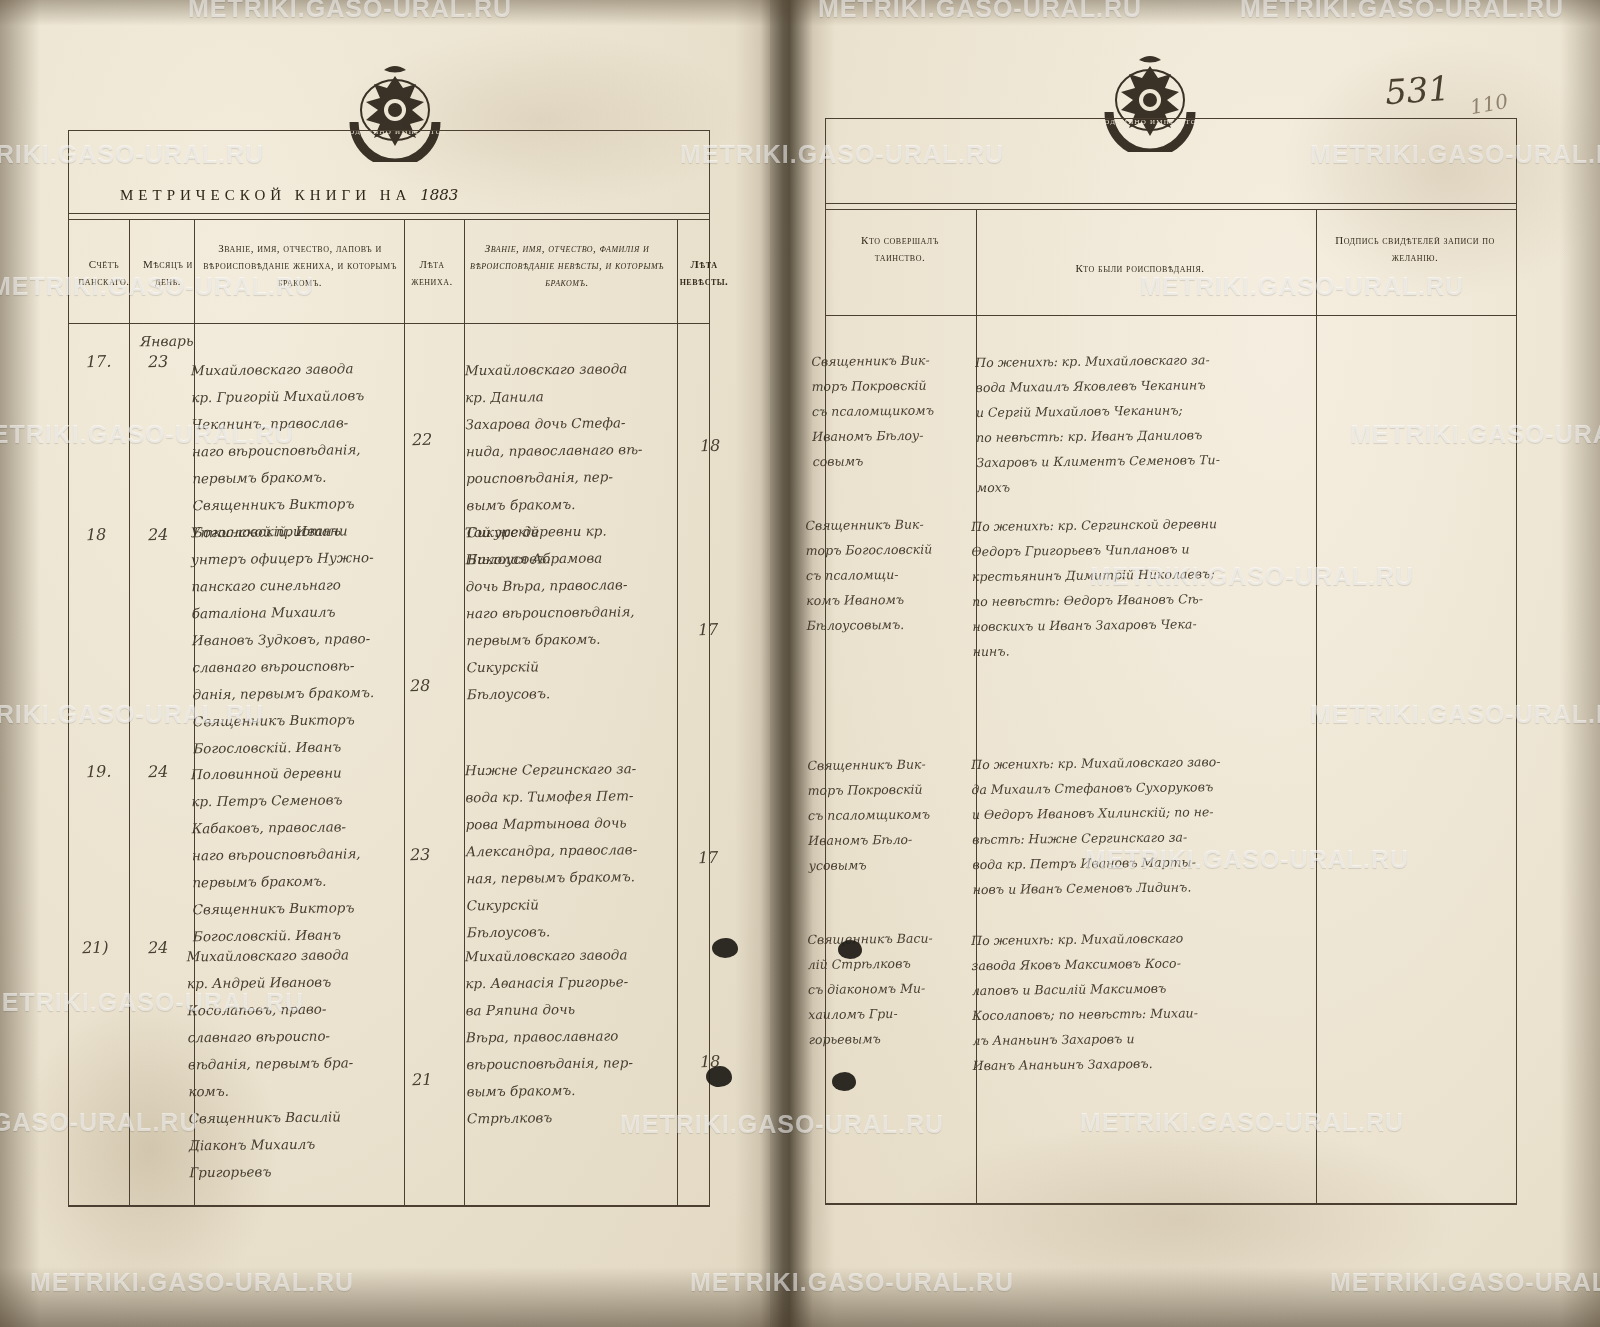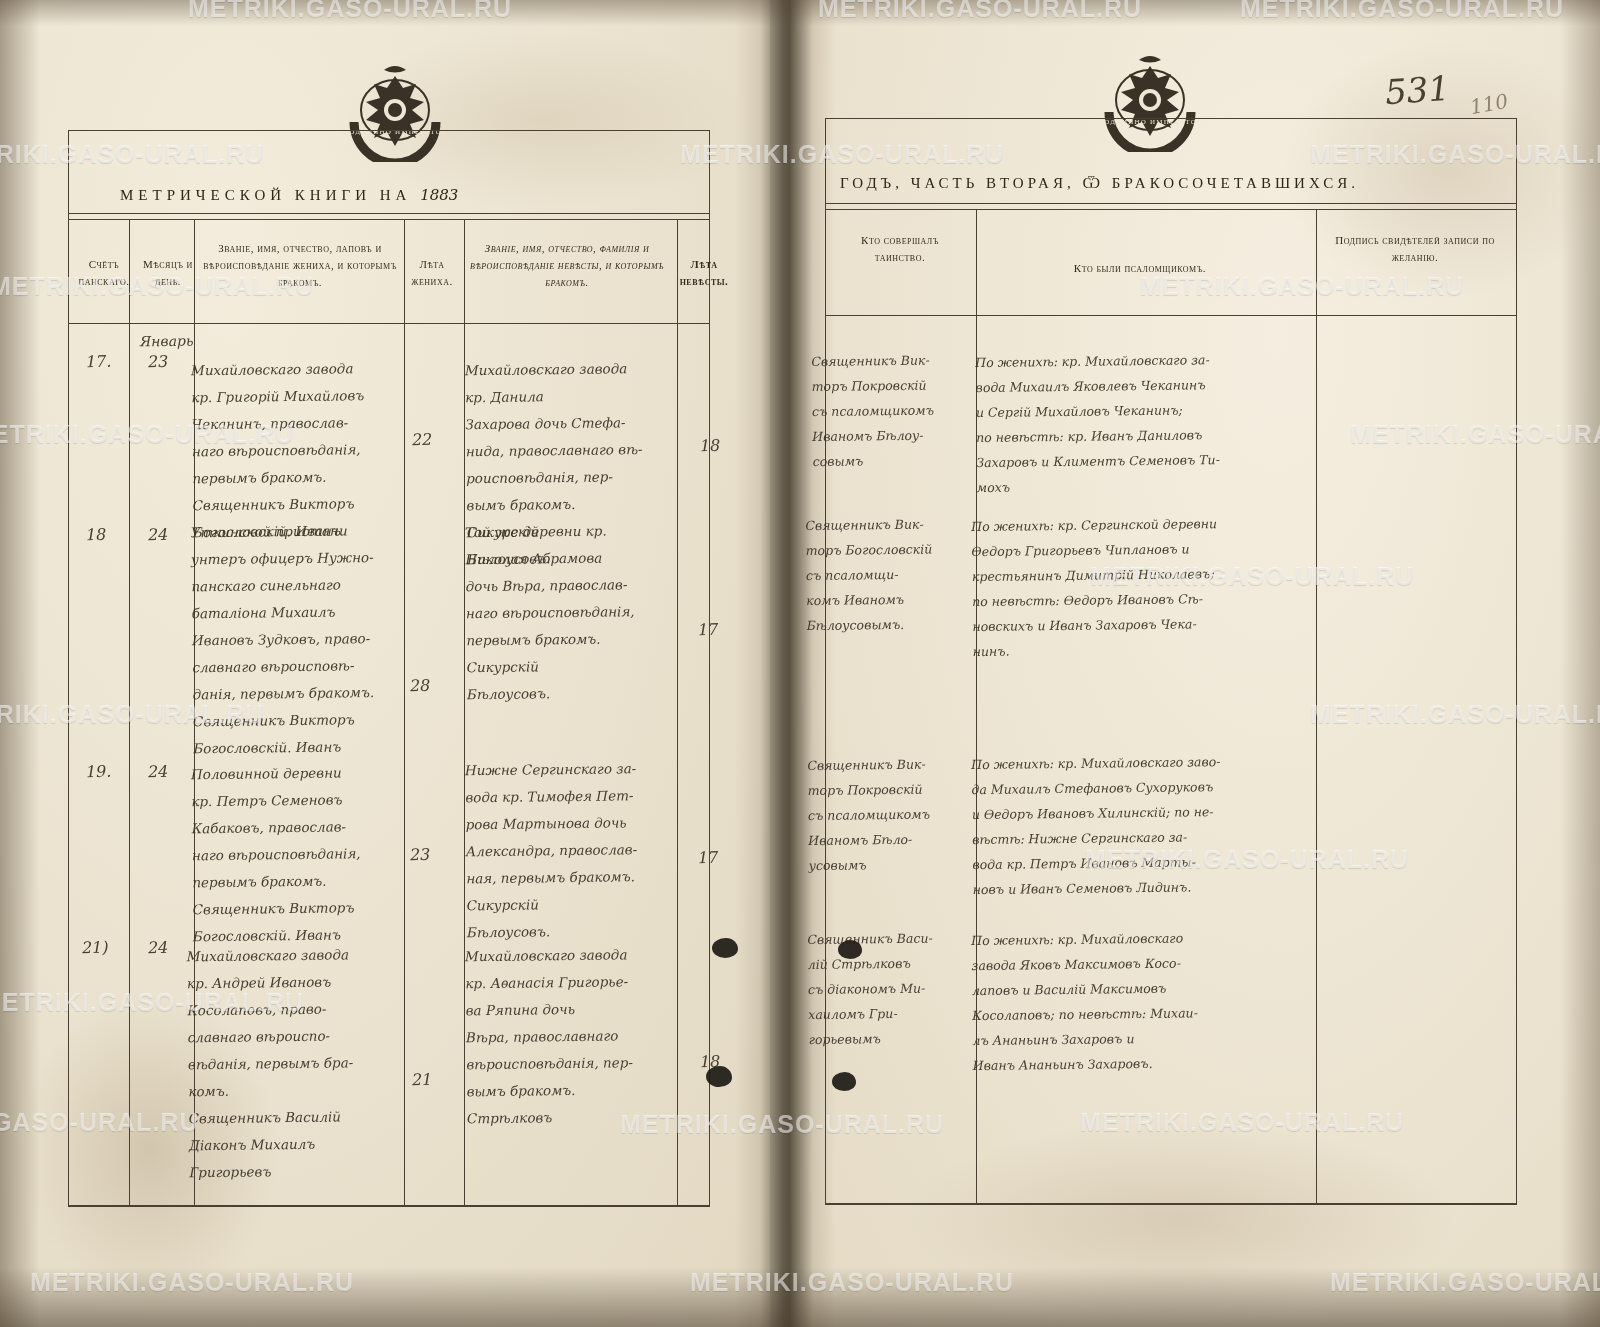--- a/index.html
+++ b/index.html
@@ -349,26 +349,25 @@
 
   <div class="sheet right">
     <div class="hline" style="top:84px;"></div>
     <div class="hline" style="top:90px;"></div>
     <div class="hline" style="top:196px;"></div>
     <div class="hline" style="top:1084px;"></div>
     <div class="vline" style="left:150px; top:90px;"></div>
     <div class="vline" style="left:490px; top:90px;"></div>
   </div>
 
-  <div class="printed title-right">ГОДЪ, ЧАСТЬ ВТОРАЯ, Ѿ БРАКОСОЧЕТАВШИХСЯ.</div>
 
   <div class="colhead" style="left:835px; top:232px; width:130px;">Кто совершалъ
 
 таинство.</div>
-  <div class="colhead" style="left:1000px; top:260px; width:280px;">Кто были псаломщикомъ.</div>
+  <div class="colhead" style="left:1000px; top:260px; width:280px;">Кто были роисповѣданія.</div>
   <div class="colhead" style="left:1330px; top:232px; width:170px;">Подпись свидѣтелей
 
 записи по желанію.</div>
 
   <div class="hand small" style="left:812px; top:348px; width:166px;">Священникъ Вик-
 торъ Покровскій
 съ псаломщикомъ
 Иваномъ Бѣлоу-
 совымъ</div>
   <div class="hand small" style="left:976px; top:348px; width:330px;">По женихѣ: кр. Михайловскаго за-

